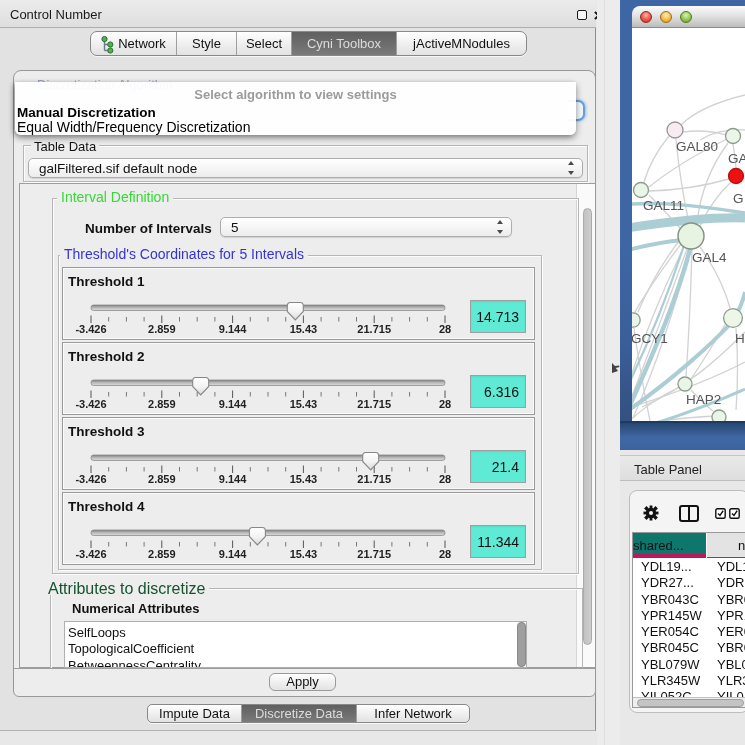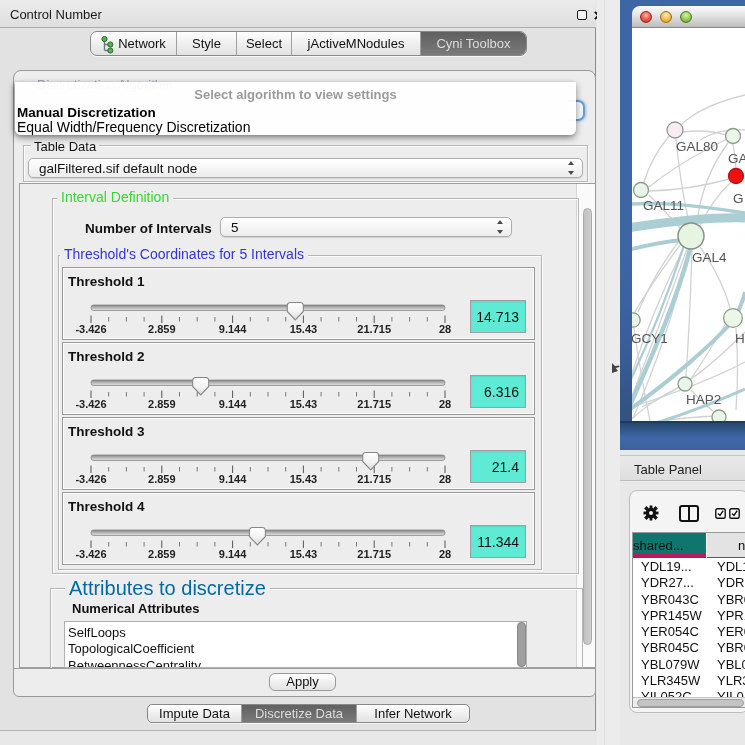--- a/index.html
+++ b/index.html
@@ -63,22 +63,22 @@
   <div class="s" style="width:86px"><svg width="13" height="20" viewBox="0 0 13 20" style="margin-right:4px">
         <line x1="3.5" y1="6" x2="3.5" y2="16.5" stroke="#6b7b8b" stroke-width="1.4"></line>
         <line x1="3.5" y1="10.5" x2="8" y2="10.5" stroke="#6b7b8b" stroke-width="1.4"></line>
         <line x1="3.5" y1="16.5" x2="8" y2="16.5" stroke="#6b7b8b" stroke-width="1.4"></line>
         <circle cx="3.5" cy="5" r="2.6" fill="#55b055" stroke="#2a6e2a"></circle>
         <circle cx="9.3" cy="10.5" r="2.6" fill="#55b055" stroke="#2a6e2a"></circle>
         <circle cx="9.3" cy="16.5" r="2.6" fill="#55b055" stroke="#2a6e2a"></circle>
       </svg>Network</div>
   <div class="s" style="width:60px">Style</div>
   <div class="s" style="width:55px">Select</div>
+  <div class="s sel" style="width:105px">Cyni Toolbox</div>
   <div class="s" style="width:129px">jActiveMNodules</div>
-  <div class="s sel" style="width:105px">Cyni Toolbox</div>
 </div>
 
 <div id="content" class="abs"></div>
 <div class="abs" style="left:37px;top:77px;font-size:13px;color:#99a0bb;">Discretization Algorithm</div>
 <div class="abs" style="left:568px;top:100px;width:17px;height:21px;border:2.5px solid #64a0d8;border-left:none;border-radius:0 7px 7px 0;background:#f4f8fb;box-shadow:1px 0 3px rgba(90,150,215,.6);"></div>
 
 <div id="tdgroup" class="abs grp" style="left:23px;top:145px;width:565px;height:37px;"></div>
 <div class="abs" style="left:31px;top:139px;font-size:13px;color:#111;background:#ededed;padding:0 3px;">Table Data</div>
 <div class="combo" style="left:28px;top:158px;width:555px;height:20px;">
     <span class="txt">galFiltered.sif default node</span>
@@ -291,21 +291,21 @@
       <text x="311.2" y="65" font-size="11" font-weight="bold" fill="#222" text-anchor="middle" font-family="Liberation Sans, sans-serif">21.715</text>
       <text x="382.0" y="65" font-size="11" font-weight="bold" fill="#222" text-anchor="middle" font-family="Liberation Sans, sans-serif">28</text>
       <path d="M 186.4 38 Q 186.4 34.5 189.4 34.5 L 199.4 34.5 Q 202.4 34.5 202.4 38 L 202.4 43.5 L 194.4 52 L 186.4 43.5 Z" fill="url(#th3)" stroke="#878787" stroke-width="1.1"></path>
     </svg>
     <div class="vbox">
       <span>11.344</span>
     </div>
   </div>
 
 <div class="abs grp" style="left:50px;top:588px;width:533px;height:80px;border-bottom:none;box-shadow:inset 1px 1px 0 #fcfcfc;"></div>
-<div class="gtitle abs" style="left:65px;top:582px;font-size:20px;color:#0369a1;">Attributes to discretize</div>
+<div class="gtitle abs" style="left:44px;top:582px;font-size:16px;color:#14532d;">Attributes to discretize</div>
 <div class="abs" style="left:57px;top:601px;font-size:13px;font-weight:bold;color:#111;padding-left:15px;">Numerical Attributes</div>
 <div class="abs" style="left:64px;top:621px;width:463px;height:47px;background:#fff;border:1px solid #b0b0b0;overflow:hidden;font-size:13px;color:#111;">
   <div style="padding:3px 0 0 3px;line-height:16.4px;">SelfLoops<br>TopologicalCoefficient<br>BetweennessCentrality</div>
 </div>
 <div class="abs" style="left:517px;top:622px;width:9px;height:45px;background:#9f9f9f;border:1px solid #8a8a8a;border-radius:4px;"></div>
 
 <div class="abs" style="left:14px;top:668px;width:581px;height:1px;background:#9d9d9d;"></div>
 <div id="apply" class="abs">Apply</div>
 
 <div id="tabs-bot" class="abs seg">

